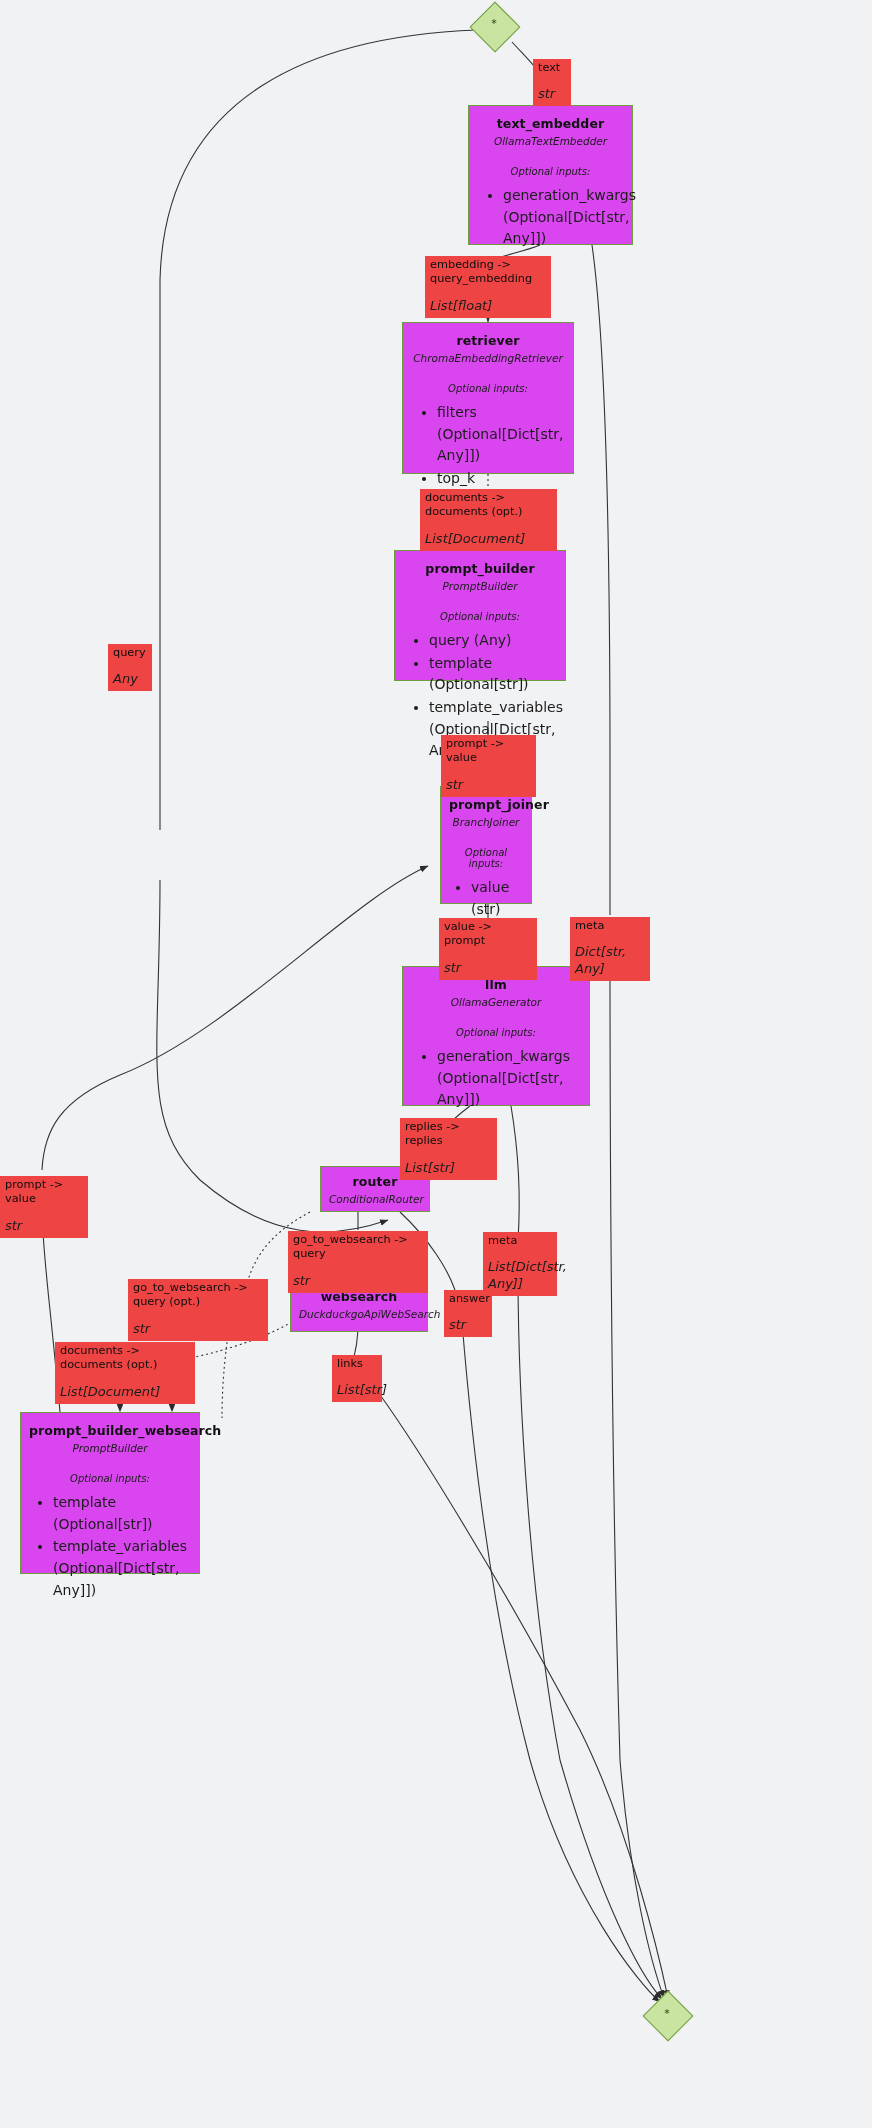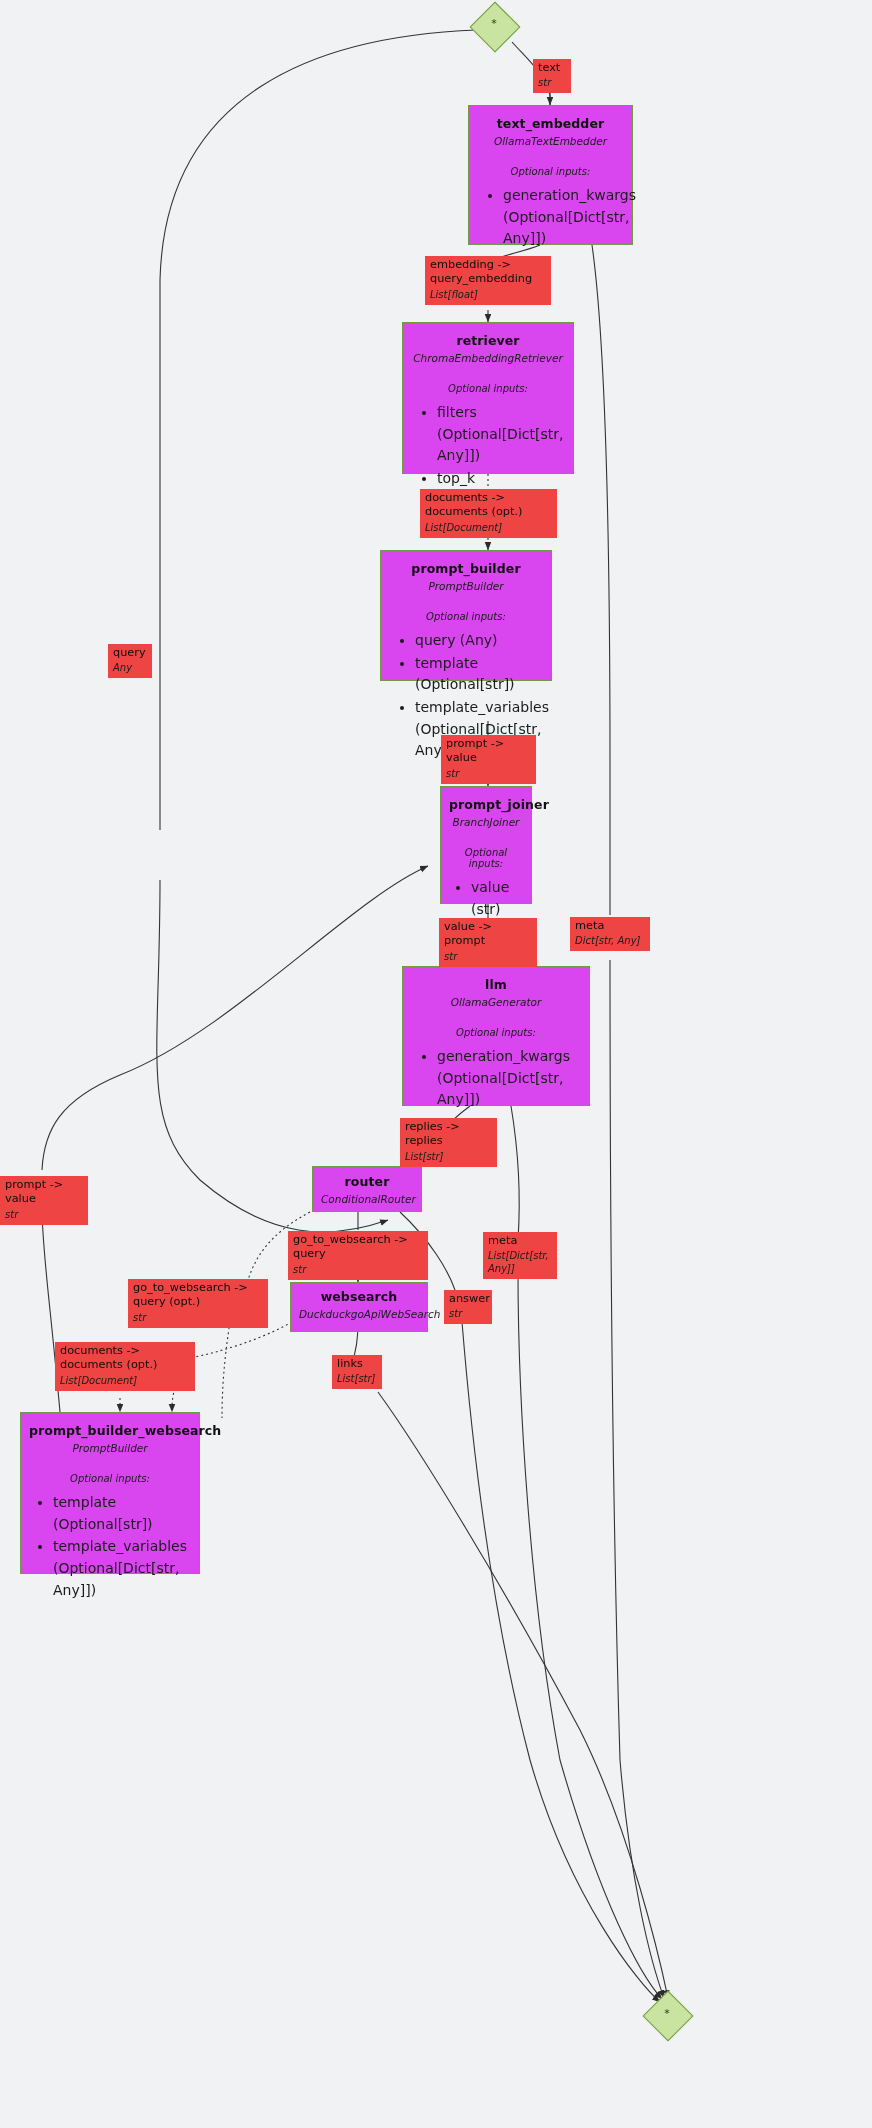--- a/index.html
+++ b/index.html
@@ -81,24 +81,24 @@
     box-sizing: border-box;
     line-height: 1.28;
   }
   .edge-label .el-main {
     display: block;
     font-size: 11.3px;
     color: #0d0d0d;
   }
   .edge-label .el-type {
     display: block;
-    font-size: 10px;
+    font-size: 13px;
     font-style: italic;
     color: #1b1b1b;
-    margin-top: 2px;
+    margin-top: 11px;
   }
 </style>
 </head>
 <body>
 
 <div id="canvas">
 
   <svg id="edges" viewBox="0 0 872 2128">
     <defs>
       <marker id="arrow" markerWidth="9" markerHeight="9" refX="7.2" refY="3" orient="auto" markerUnits="strokeWidth">
@@ -169,21 +169,21 @@
   <div class="node" style="left:402px; top:322px; width:172px; height:152px;">
     <div class="node-title">retriever</div>
     <div class="node-type">ChromaEmbeddingRetriever</div>
     <div class="node-opt-header">Optional inputs:</div>
     <ul class="node-opts">
       <li>filters (Optional[Dict[str, Any]])</li>
       <li>top_k (Optional[int])</li>
     </ul>
   </div>
 
-  <div class="node" style="left:380px; top:550px; width:172px; height:131px;">
+  <div class="node" style="left:394px; top:550px; width:172px; height:131px;">
     <div class="node-title">prompt_builder</div>
     <div class="node-type">PromptBuilder</div>
     <div class="node-opt-header">Optional inputs:</div>
     <ul class="node-opts">
       <li>query (Any)</li>
       <li>template (Optional[str])</li>
       <li>template_variables (Optional[Dict[str, Any]])</li>
     </ul>
   </div>
 
@@ -198,21 +198,21 @@
 
   <div class="node" style="left:402px; top:966px; width:188px; height:140px;">
     <div class="node-title">llm</div>
     <div class="node-type">OllamaGenerator</div>
     <div class="node-opt-header">Optional inputs:</div>
     <ul class="node-opts">
       <li>generation_kwargs (Optional[Dict[str, Any]])</li>
     </ul>
   </div>
 
-  <div class="node" style="left:312px; top:1166px; width:110px; height:46px; padding-top:7px;">
+  <div class="node" style="left:320px; top:1166px; width:110px; height:46px; padding-top:7px;">
     <div class="node-title">router</div>
     <div class="node-type">ConditionalRouter</div>
   </div>
 
   <div class="node" style="left:290px; top:1282px; width:138px; height:50px; padding-top:6px;">
     <div class="node-title">websearch</div>
     <div class="node-type">DuckduckgoApiWebSearch</div>
   </div>
 
   <div class="node" style="left:20px; top:1412px; width:180px; height:162px;">

